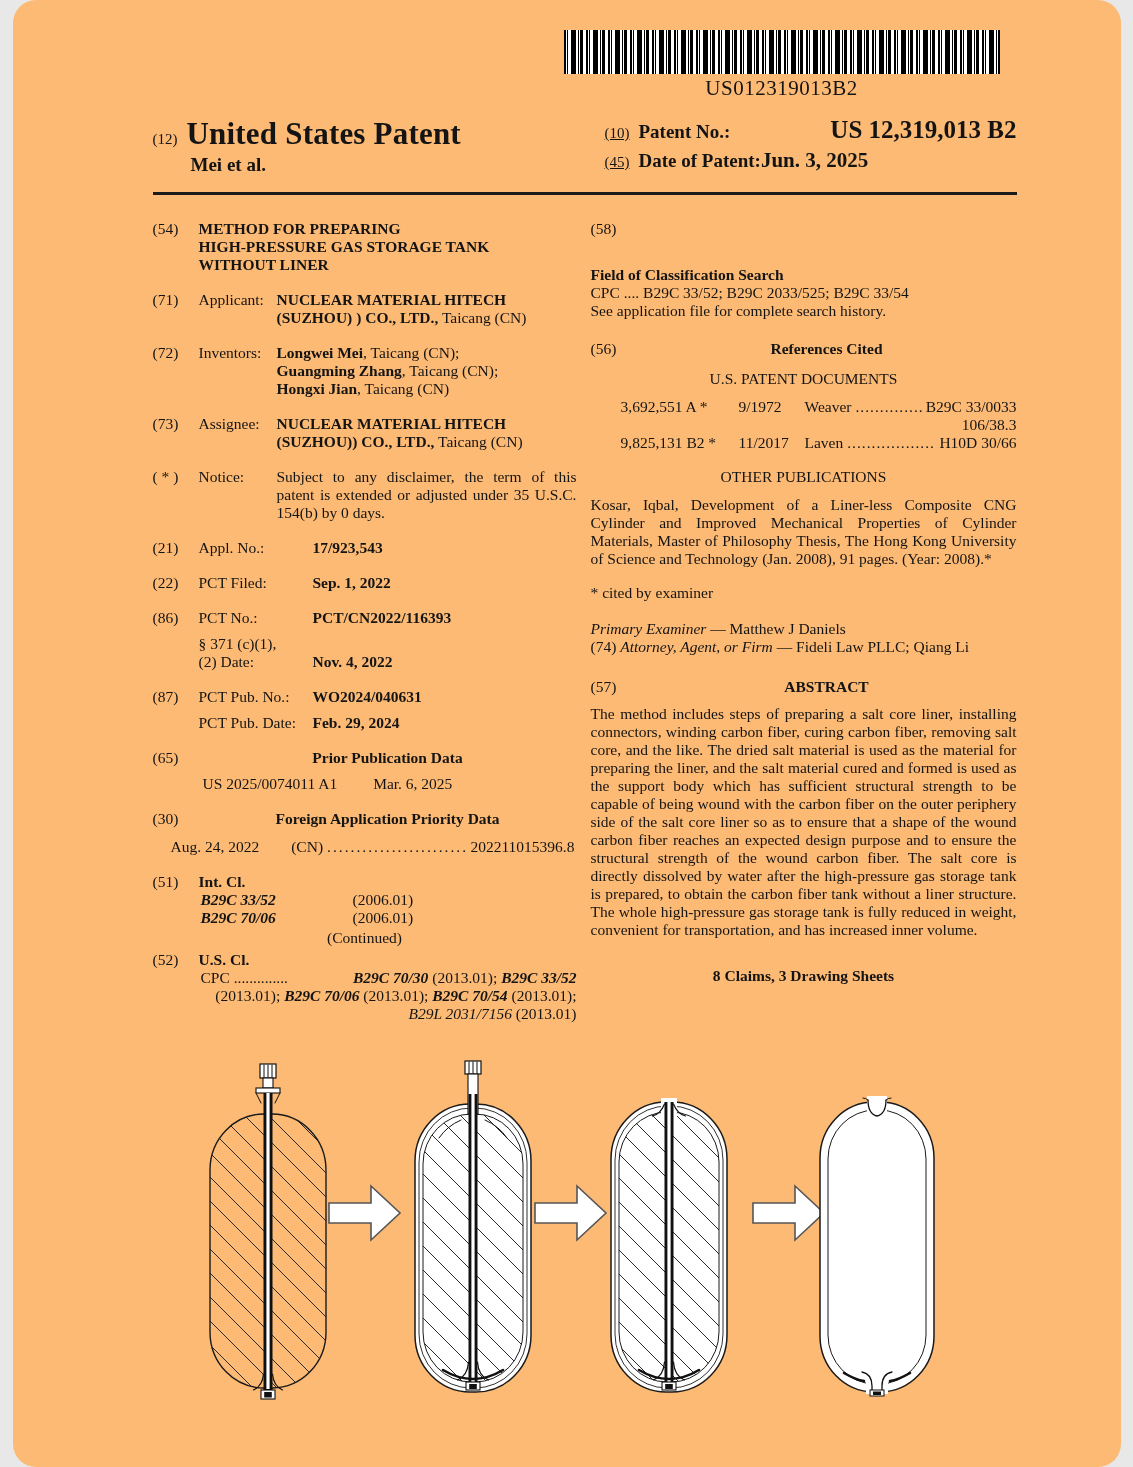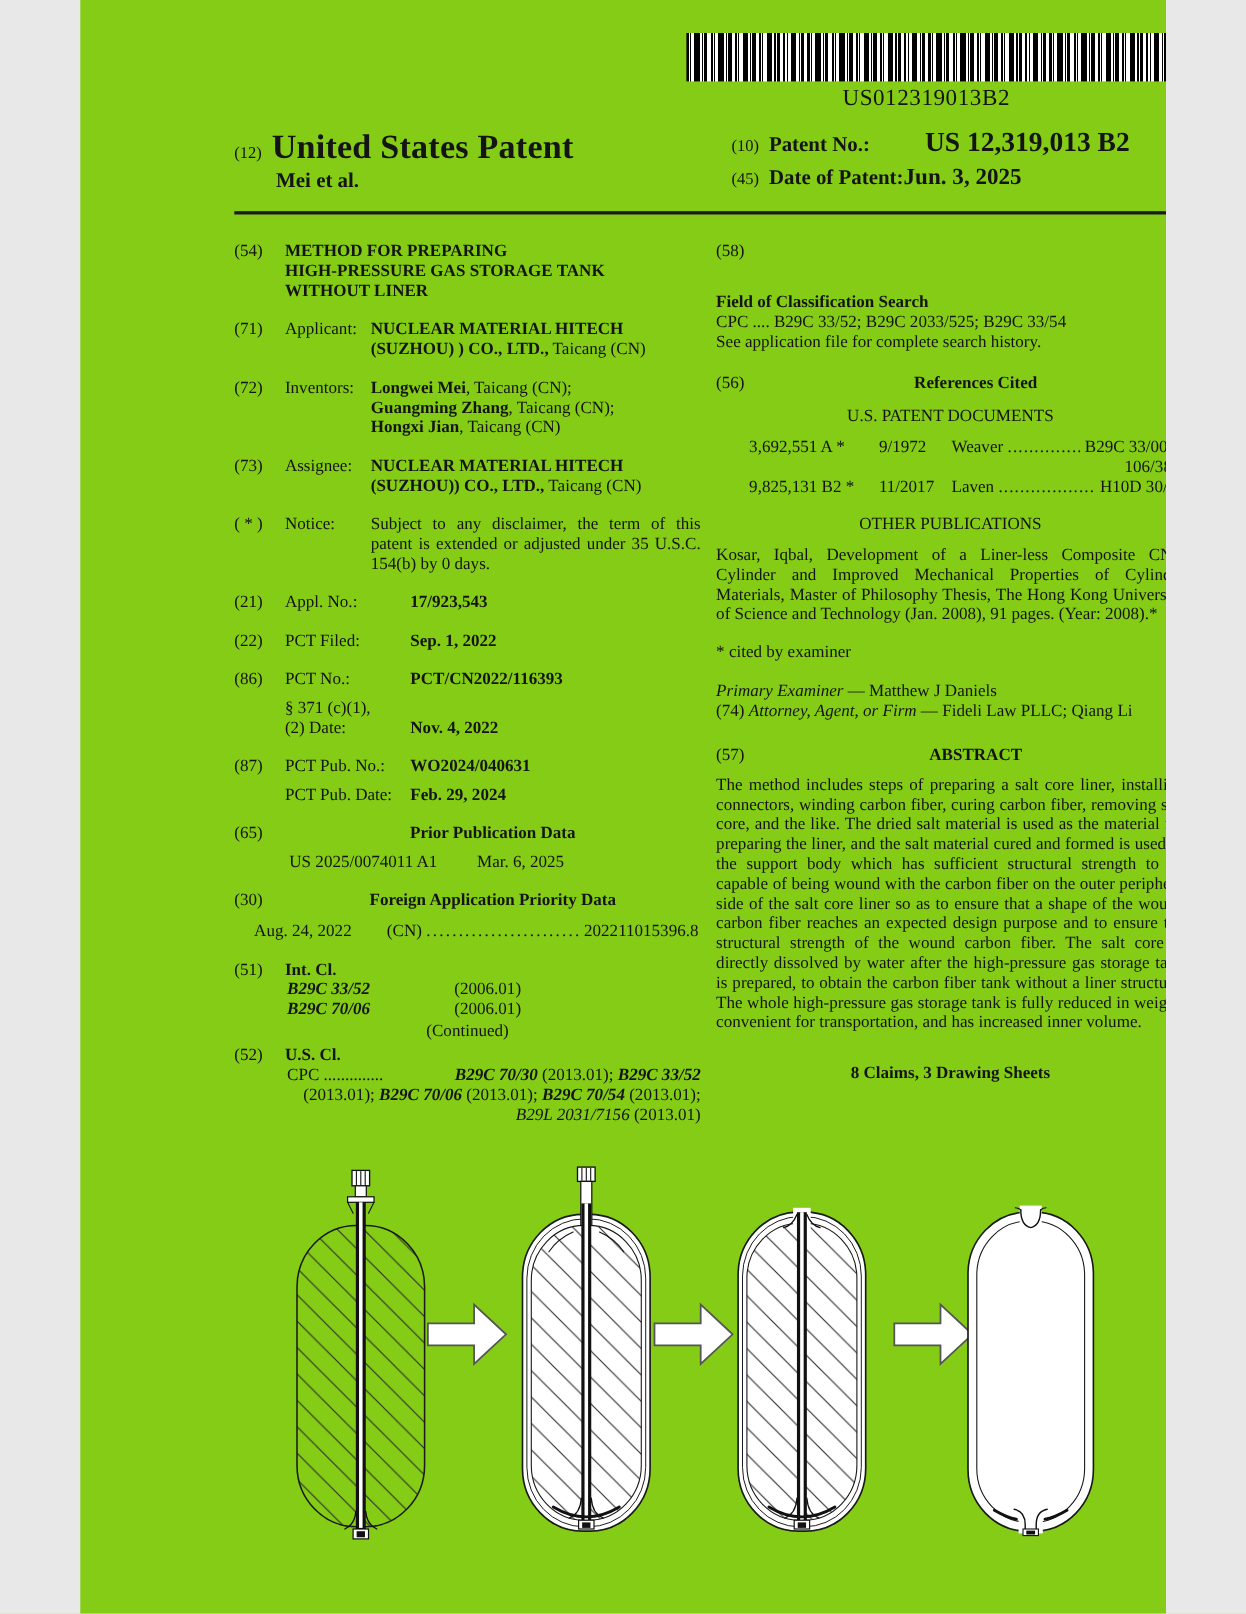--- a/index.html
+++ b/index.html
@@ -1,40 +1,40 @@
 <!DOCTYPE html>
 <html><head>
 <meta charset="utf-8">
 <style>
   html,body{margin:0;padding:0;background:#e8e8e8;}
-  .page{position:relative;width:987px;height:1467px;background:#84cc16;margin:0 auto;
-        font-family:"Liberation Serif","DejaVu Serif",serif;color:#141414;overflow:hidden;}
+  .page{position:relative;width:1108px;height:1467px;background:#fdba74;margin:0 auto;
+        font-family:"Liberation Serif","DejaVu Serif",serif;color:#141414;overflow:hidden;border-radius:23px;}
   .b{font-weight:bold}.i{font-style:italic}.bi{font-weight:bold;font-style:italic}
   .just{text-align:justify}
 
   
   .barcode{position:absolute;left:551px;top:30px;width:436px;height:44px;
     background:repeating-linear-gradient(90deg,
       #000 0 2px,#fff 2px 3px,#000 3px 4px,#fff 4px 7px,
       #000 7px 12px,#fff 12px 14px,#000 14px 15px,#fff 15px 16px,
       #000 16px 19px,#fff 19px 22px);}
   .barcode-label{position:absolute;left:551px;top:76px;width:436px;text-align:center;
     font-size:21px;letter-spacing:.5px;}
 
   
   .hdr{position:absolute;left:140px;top:116px;width:864px;display:flex;justify-content:space-between;}
   .hdr-line1{display:flex;align-items:baseline;gap:9px;}
   .hdr-num{font-size:15px;}
   .hdr-title{font-size:31px;font-weight:bold;letter-spacing:.2px;}
   .hdr-byline{font-size:19px;font-weight:bold;margin:2px 0 0 38px;}
   .hdr-right{width:412px;}
   .hr-row{display:flex;align-items:baseline;}
-  .hr-row .hdr-num{flex:0 0 34px;}
+  .hr-row .hdr-num{flex:0 0 34px;text-decoration:underline;}
   .hr-label{font-size:19px;font-weight:bold;}
-  .hr-val1{flex:1;text-align:center;font-size:25px;font-weight:bold;}
+  .hr-val1{flex:1;text-align:right;font-size:25px;font-weight:bold;}
   .hr-val2{flex:1;text-align:left;font-size:21px;font-weight:bold;}
   .rule{position:absolute;left:140px;top:192px;width:864px;height:3px;background:#1b1b1b;}
 
   
   .col{position:absolute;top:220px;font-size:15.5px;line-height:18px;}
   .col-left{left:140px;width:424px;}
   .col-right{left:578px;width:426px;}
   .sec{display:flex;margin-bottom:17px;}
   .sec .n{flex:0 0 46px;}
   .lab-s{flex:0 0 78px;}

